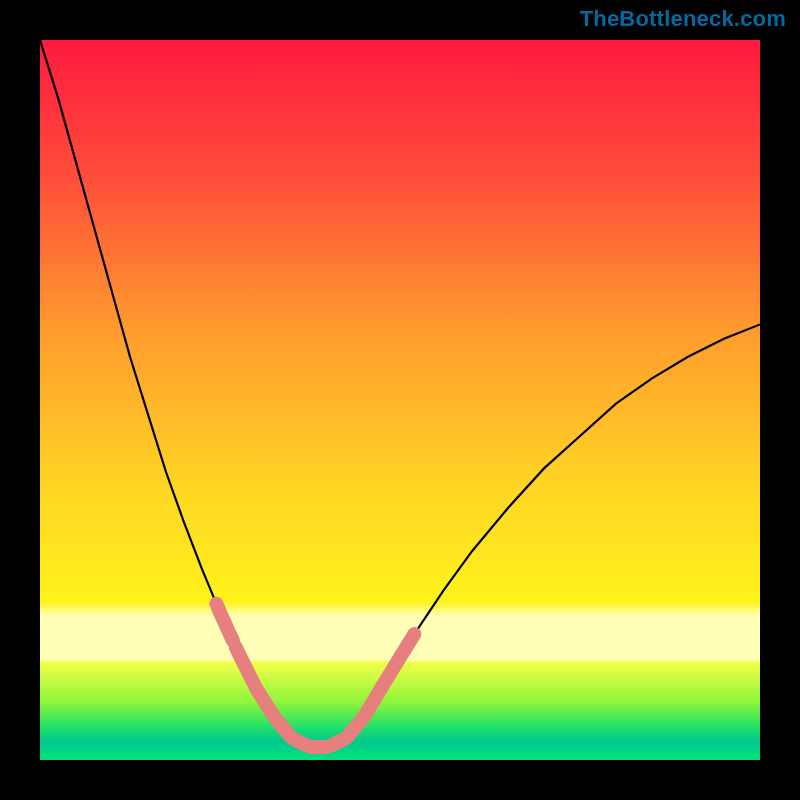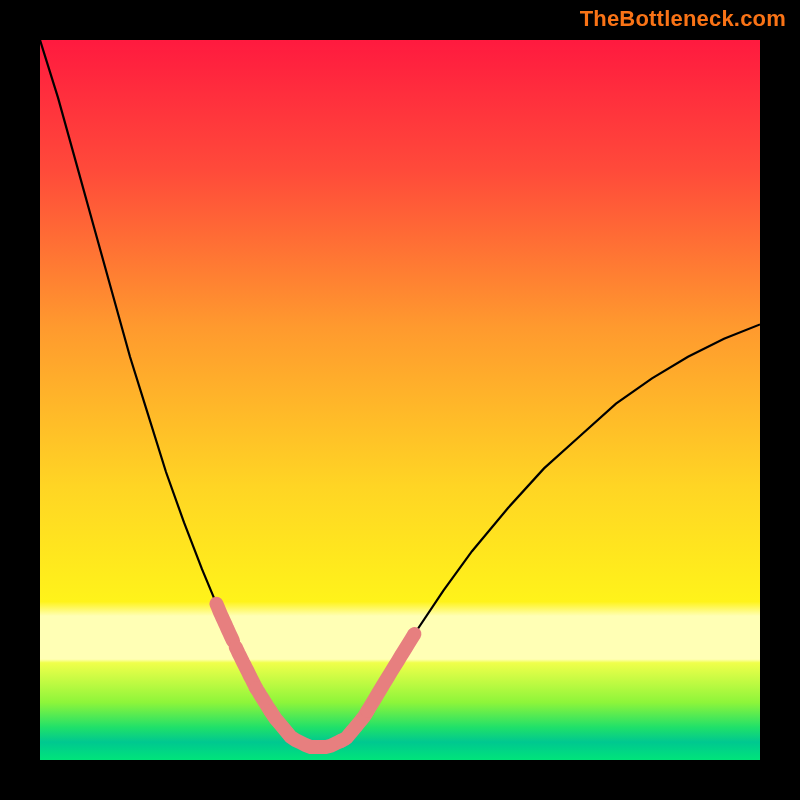--- a/index.html
+++ b/index.html
@@ -13,21 +13,21 @@
   .frame {
     position: relative;
     width: 800px;
     height: 800px;
     background: #000;
   }
   .watermark {
     position: absolute;
     top: 6px;
     right: 14px;
-    color: #f97316;
+    color: #0369a1;
     font-size: 22px;
     font-weight: 600;
     letter-spacing: 0.2px;
     user-select: none;
   }
   .plot-area {
     position: absolute;
     left: 40px;
     top: 40px;
     width: 720px;

